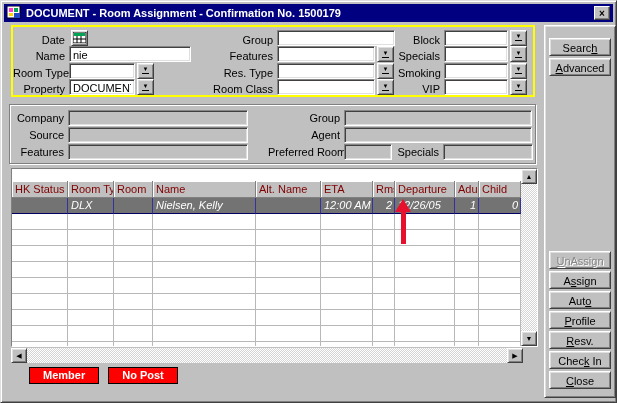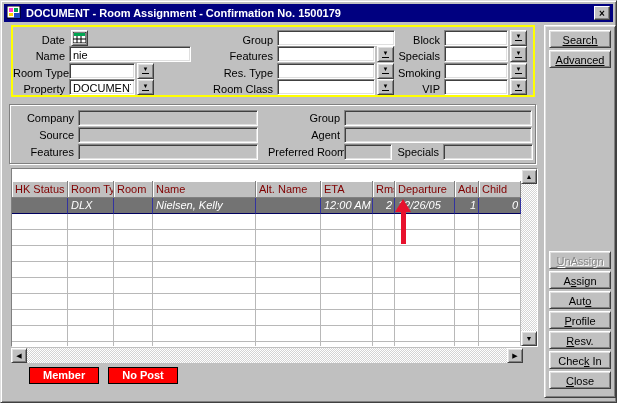--- a/index.html
+++ b/index.html
@@ -54,21 +54,21 @@
   .c2 { width:203px; } .c2 .lbl { width:82px; }
   .c3 { width:134px; } .c3 .lbl { width:46px; }
   .w66 { width:66px; } .w122 { width:122px; } .w98 { width:98px; } .w118 { width:118px; } .w64 { width:64px; }
   
   .info-panel {
     position:absolute; left:8px; top:103px; width:527px; height:60px;
     border:1px solid #808080; box-shadow: 1px 1px 0 #fff, inset 1px 1px 0 #fff;
     display:flex; padding-top:4px;
   }
   .ip-row { display:flex; align-items:center; height:17px; }
-  .ipl { width:258px;align-items:center; } .ipl .lbl { width:58px; } .ipl .edit { width:180px; }
+  .ipl { width:258px; } .ipl .lbl { width:58px; } .ipl .edit { width:180px; }
   .ipr { width:265px; } .ipr .lbl { width:76px; }
   .w188 { width:188px; } .w48 { width:48px; } .w90 { width:90px; }
   .lbl-sp { width:54px; text-align:right; padding-right:4px; }
   
   .table-wrap {
     position:absolute; left:10px; top:167px; width:527px; height:179px; background:#fff;
     border:1px solid #808080; border-bottom-color:#fff; border-right-color:#fff;
   }
   .grid-area { position:absolute; left:0; top:0; right:16px; bottom:0; overflow:hidden; }
   .thead, .trow { display:grid; grid-template-columns: var(--cols); }
@@ -113,22 +113,21 @@
   .badges { position:absolute; left:28px; top:366px; display:flex; gap:9px; }
   .badge {
     background:#ff0000; color:#fff; font-weight:bold; font-size:11px;
     border:1px solid #000; padding:1px 13px 2px; white-space:nowrap;
   }
   
   .right-panel {
     position:absolute; left:543px; top:24px; width:72px; height:373px; background:#c0c0c0;
     border:1px solid; border-color:#fff #404040 #404040 #fff;
     box-shadow: inset 1px 1px 0 #dfdfdf, inset -1px -1px 0 #808080;
-    padding:4px 4px;
-    text-decoration:underline;
+    padding:12px 4px;
   }
   .btn {
     display:block; width:100%; height:18px; margin-bottom:2px; background:#c0c0c0; color:#000;
     border:1px solid; border-color:#fff #404040 #404040 #fff;
     box-shadow: inset 1px 1px 0 #dfdfdf, inset -1px -1px 0 #808080;
     font:11px "Liberation Sans",sans-serif; text-align:center; padding:1px 0 0 0;
   }
   .btn.disabled { color:#868686; text-shadow:1px 1px 0 #fff; }
   .bottom-stack { position:absolute; left:4px; right:4px; bottom:6px; }
 </style>

